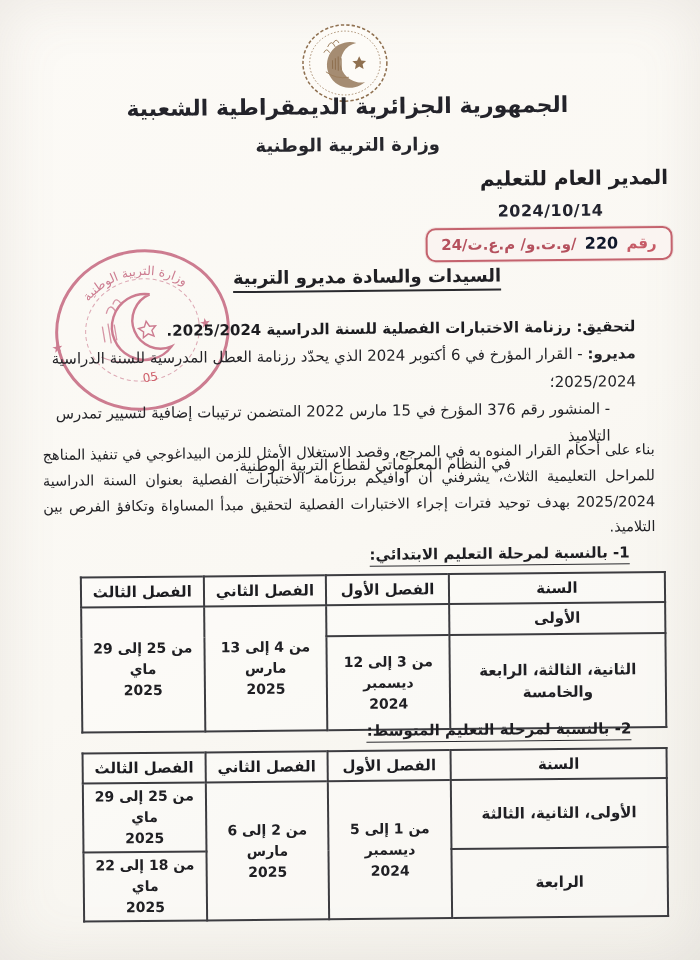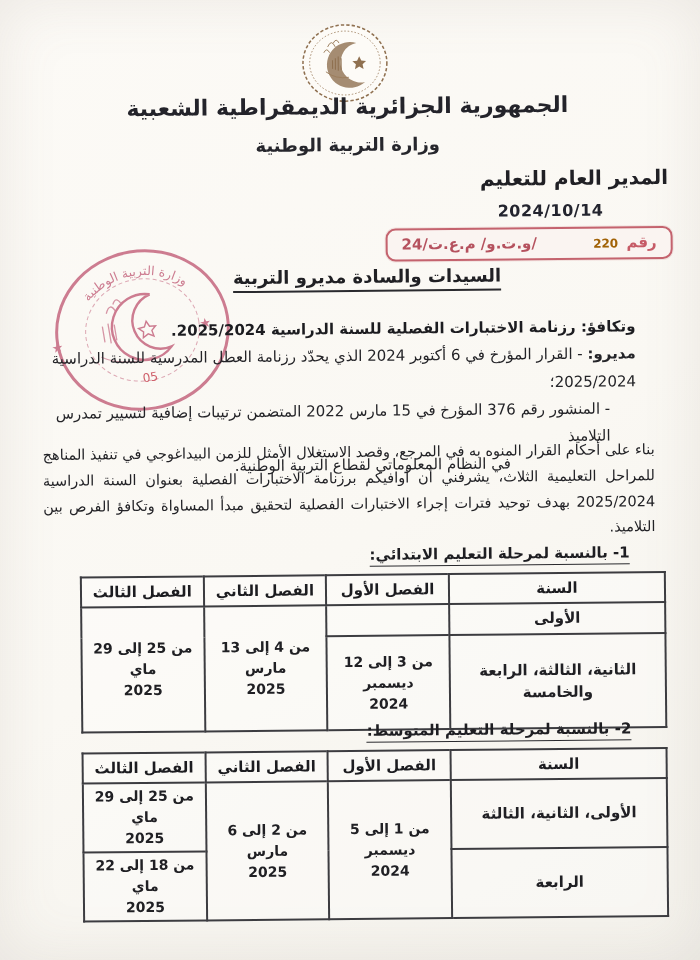--- a/index.html
+++ b/index.html
@@ -15,21 +15,21 @@
   .emblem{top:22px;left:300px;width:96px;height:82px;}
   .republic{top:94px;left:0;width:100%;text-align:center;font-size:22px;font-weight:bold;letter-spacing:.3px;color:#23232a;}
   .ministry{top:134px;left:0;width:100%;text-align:center;font-size:18px;font-weight:bold;color:#26262c;}
   .sender-title{top:168px;right:30px;font-size:20px;font-weight:bold;color:#202025;}
   .letter-date{top:203px;right:95px;font-size:16px;font-weight:bold;letter-spacing:.5px;color:#23242e;}
   .ref-box{
     top:229px;right:26px;padding:5px 14px 6px 14px;border:2px solid #c4636e;border-radius:10px;
     background:#faf4f1;font-size:15px;font-weight:bold;box-shadow:0 0 0 1px rgba(196,99,110,.15);
   }
   .ref-label{color:#c65b67;}
-  .ref-value{color:#a16207;font-size:12px;padding:0 3px;margin-left:48px;}
+  .ref-value{color:#0f172a;font-size:16px;padding:0 3px;}
   .ref-suffix{color:#b5515e;}
   .recipients-wrap{top:266px;left:0;width:100%;text-align:center;transform:translateX(18px);}
   .recipients{display:inline-block;font-size:18px;font-weight:bold;border-bottom:2px solid #2a2a2e;padding-bottom:3px;color:#202024;}
   
   .stamp{top:244px;left:52px;width:182px;height:168px;opacity:.82;mix-blend-mode:multiply;pointer-events:none;}
   
   .subject-block{top:316px;right:64px;left:38px;font-size:15px;line-height:1.82;}
   .subject-line{font-weight:bold;color:#1c1c20;}
   .lbl{font-weight:bold;}
   .ref-line{color:#242428;}
@@ -107,21 +107,21 @@
           <path d="M96 76 l2.6 5.4 6 .6 -4.4 4 1.2 5.8 -5.4 -3 -5.4 3 1.2 -5.8 -4.4 -4 6 -.6 z" stroke-width="1.4"></path>
           <path d="M58 62 q5 -12 10 0 M66 54 q4 -8 8 0 M52 74 v16 M58 72 v20 M64 74 v16" stroke-width="1.3" opacity=".8"></path>
           <path d="M46 104 q22 14 52 8" stroke-width="1.2" opacity=".7"></path>
           <text x="91" y="136" text-anchor="middle" font-size="12" fill="#c6404e" stroke="none">05</text>
         </g>
       </svg>
     </div>
 
     <div class="abs subject-block">
       <div class="subject-line">
-        <span class="lbl">وتكافؤ:</span>
+        <span class="lbl">لتحقيق:</span>
         <span>رزنامة الاختبارات الفصلية للسنة الدراسية 2025/2024.</span>
       </div>
       <div class="ref-line">
         <span class="lbl">مديرو:</span>
         <span class="item">- القرار المؤرخ في 6 أكتوبر 2024 الذي يحدّد رزنامة العطل المدرسية للسنة الدراسية 2025/2024؛</span>
       </div>
       <div class="ref-line2">- المنشور رقم 376 المؤرخ في 15 مارس 2022 المتضمن ترتيبات إضافية لتسيير تمدرس التلاميذ</div>
       <div class="ref-line3">في النظام المعلوماتي لقطاع التربية الوطنية.</div>
     </div>
 

